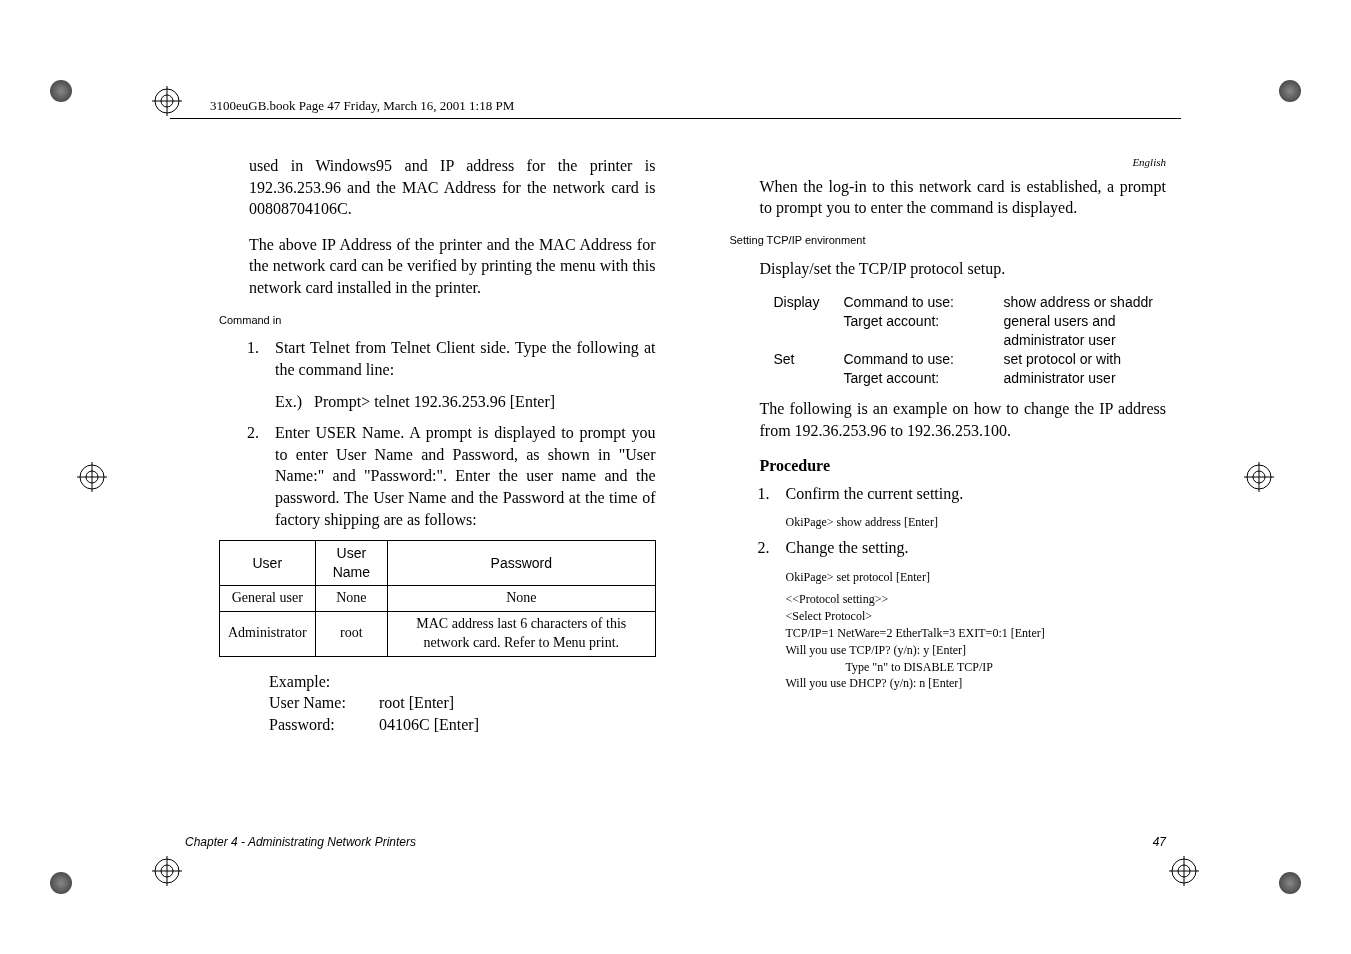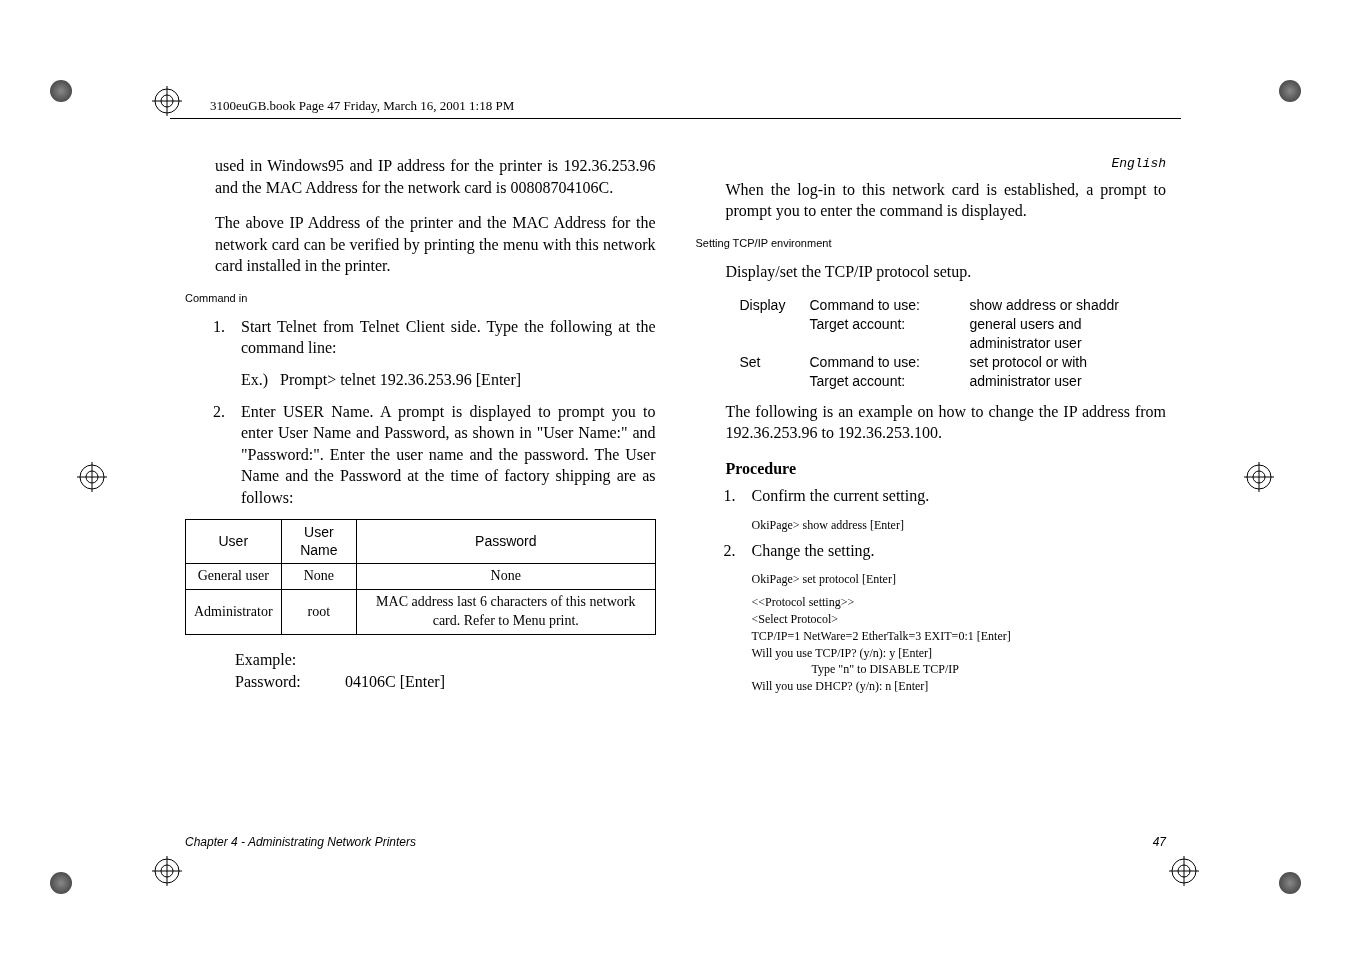--- a/index.html
+++ b/index.html
@@ -45,27 +45,28 @@
     left: 185px;
     right: 185px;
     bottom: 110px;
     display: flex;
     gap: 40px;
   }
   .col {
     flex: 1;
     font-size: 16px;
     line-height: 1.35;
+    margin-left: 34px;
   }
   .lang-label {
     text-align: right;
     font-style: italic;
-    font-size: 13px;
+    font-size: 11px;
     margin-bottom: 6px;
-    font-family: Liberation Mono, monospace;
+    font-family: Liberation Serif, serif;
   }
   .para {
     margin: 0 0 14px 30px;
     text-align: justify;
   }
   .heading {
     font-family: Arial, Helvetica, sans-serif;
     font-size: 11px;
     margin: 14px 0 10px 0;
   }
@@ -211,20 +212,24 @@
         <td>Administrator</td>
         <td>root</td>
         <td>MAC address last 6 characters of this network card. Refer to Menu print.</td>
       </tr>
     </tbody>
       </table>
 
     <div class="example-block">
       <div>Example:</div>
       <div style="display:flex;">
+        <div style="width:110px;">User Name:</div>
+        <div>root [Enter]</div>
+      </div>
+      <div style="display:flex;">
         <div style="width:110px;">Password:</div>
         <div>04106C [Enter]</div>
       </div>
     </div>
   </div>
 
   <div class="col">
     <div class="lang-label">English</div>
     <p class="para" style="margin-left:30px;">When the log-in to this network card is established, a prompt to prompt you to enter the command is displayed.</p>
 

